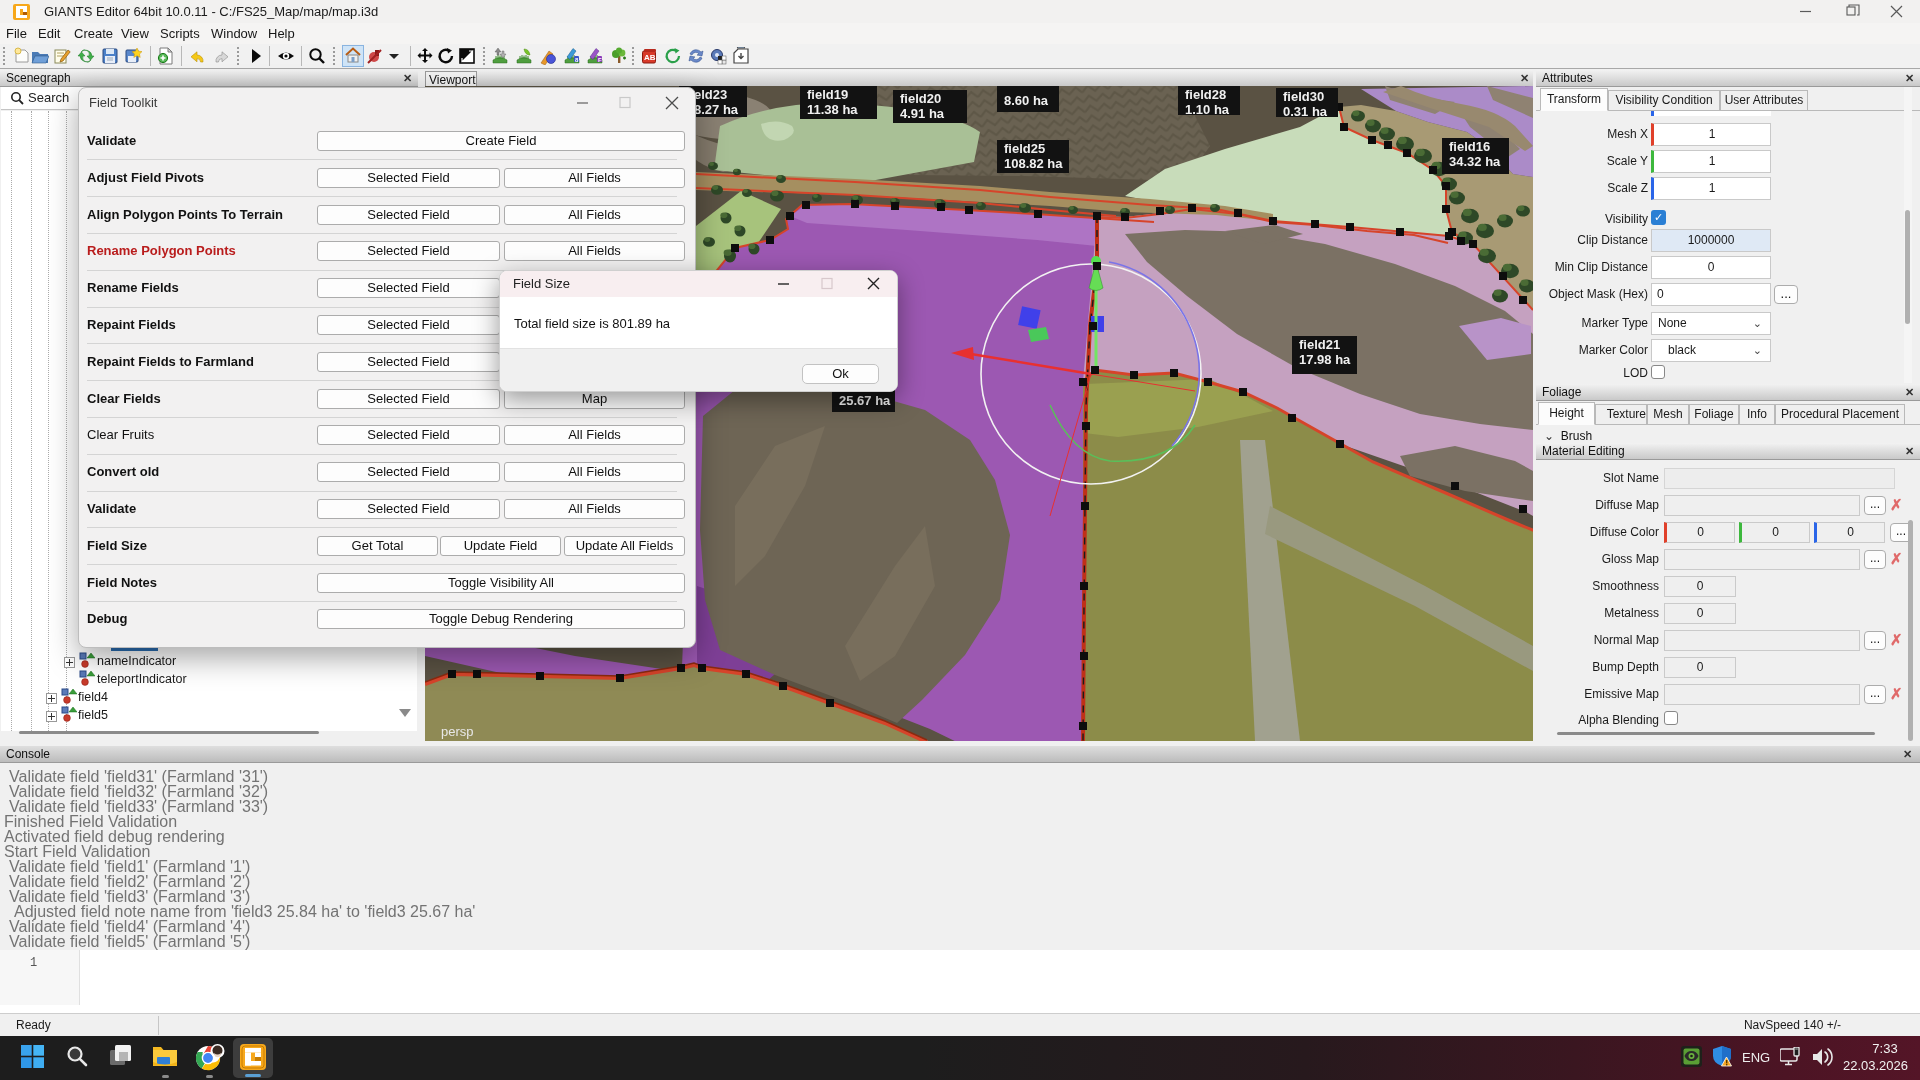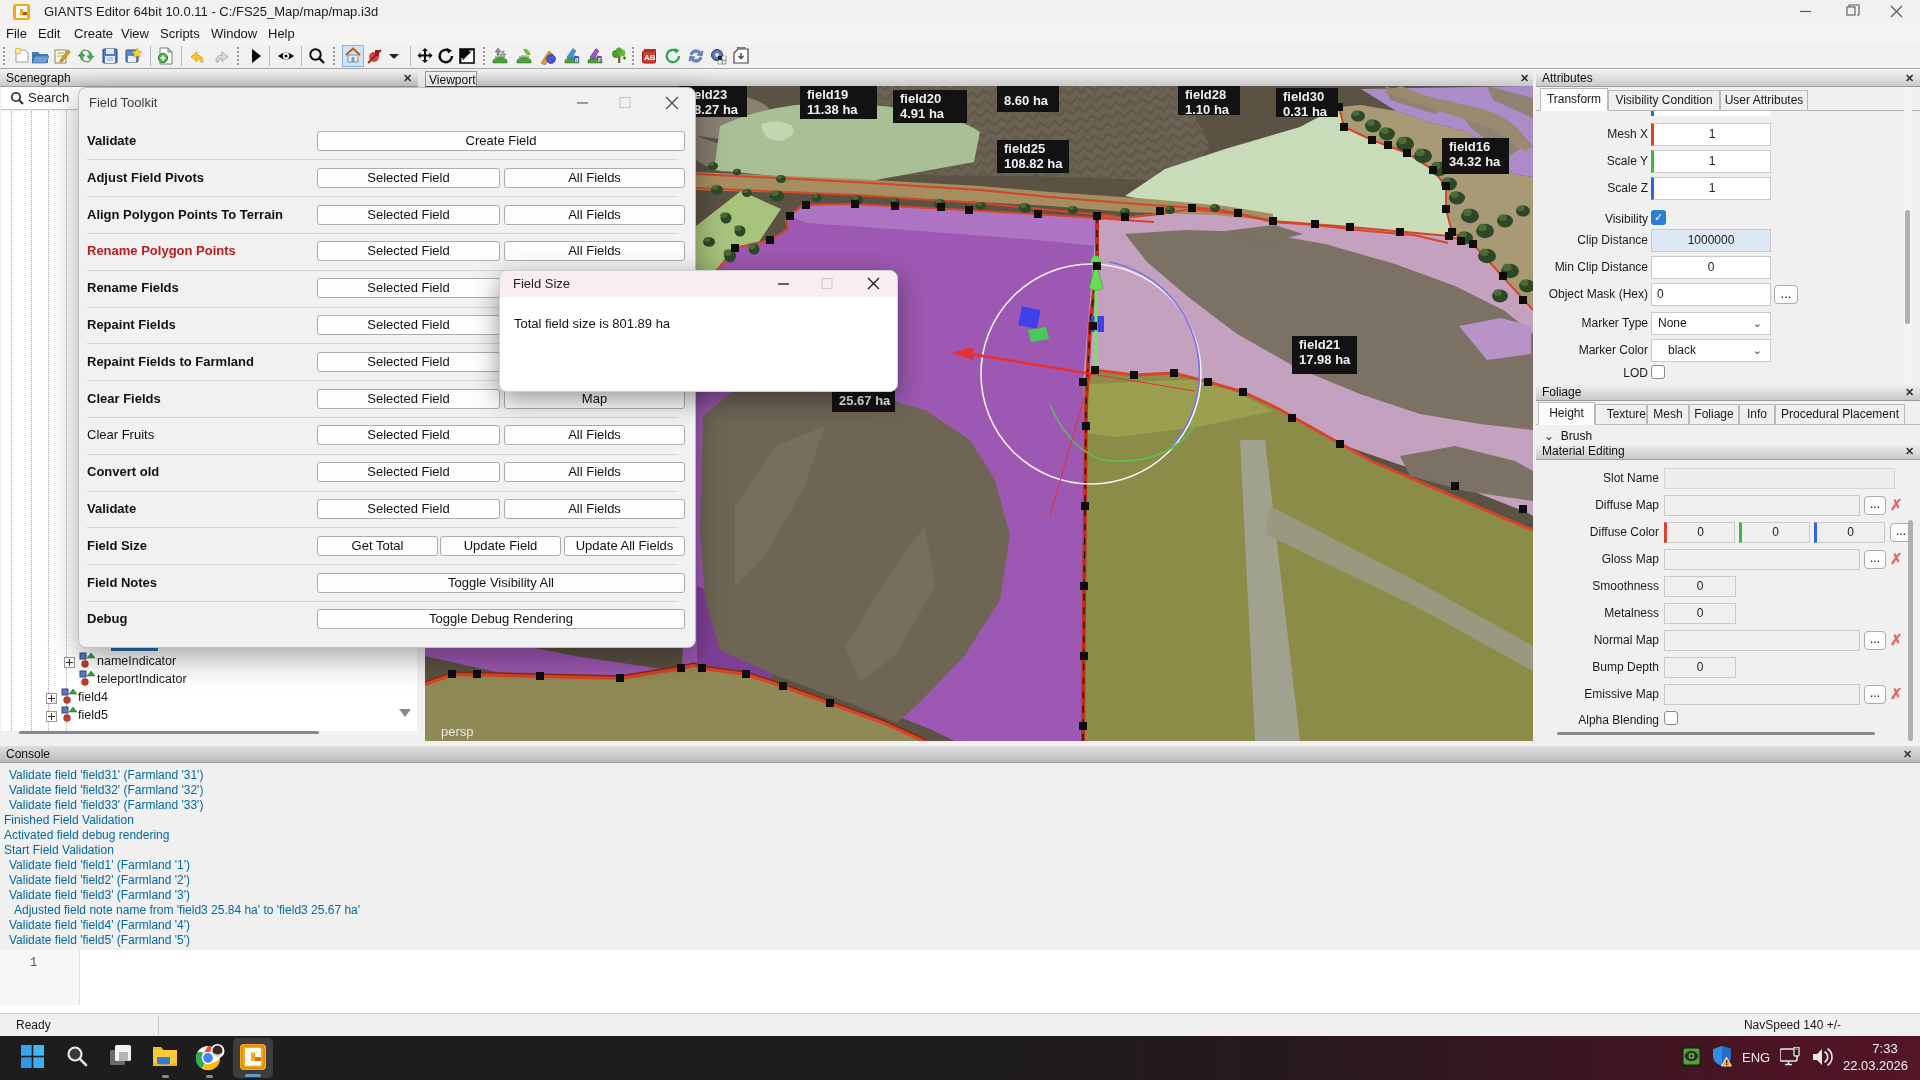--- a/index.html
+++ b/index.html
@@ -571,21 +571,21 @@
     <div class="btn" style="left:328px;top:225px;width:22px;height:19px;line-height:14px;border-radius:4px;font-size:12px">...</div>
     <div class="abs" style="left:354px;top:225px;font-size:15px;color:#e06a6a;font-weight:bold">✗</div>
     <div class="lbl" style="left:0;top:253px;width:123px">Alpha Blending</div>
     <div class="abs" style="left:128px;top:251px;width:14px;height:14px;background:#fff;border:1px solid #888;border-radius:3px"></div>
     <div class="abs" style="left:21px;top:272px;width:318px;height:3px;background:#8a8a8a;border-radius:2px"></div>
     <div class="abs" style="left:372px;top:60px;width:5px;height:221px;background:#b0b0b0;border-radius:3px"></div>
   </div>
 
 <div class="hdr" style="left:0;top:746px;width:1920px;background:linear-gradient(#dedede,#bcbcbc)">Console</div>
 <div class="hx" style="left:1903px;top:748px">✕</div>
-<div class="abs" style="left:0;top:763px;width:1920px;height:187px;background:#f0f0f0;font-size:12px;color:#0369a1" id="consolelog">
+<div class="abs" style="left:0;top:763px;width:1920px;height:187px;background:#f0f0f0;font-size:16px;color:#737373" id="consolelog">
     <div class="abs" style="left:9px;top:5px;white-space:pre">Validate field 'field31' (Farmland '31')</div>
     <div class="abs" style="left:9px;top:20px;white-space:pre">Validate field 'field32' (Farmland '32')</div>
     <div class="abs" style="left:9px;top:35px;white-space:pre">Validate field 'field33' (Farmland '33')</div>
     <div class="abs" style="left:4px;top:50px;white-space:pre">Finished Field Validation</div>
     <div class="abs" style="left:4px;top:65px;white-space:pre">Activated field debug rendering</div>
     <div class="abs" style="left:4px;top:80px;white-space:pre">Start Field Validation</div>
     <div class="abs" style="left:9px;top:95px;white-space:pre">Validate field 'field1' (Farmland '1')</div>
     <div class="abs" style="left:9px;top:110px;white-space:pre">Validate field 'field2' (Farmland '2')</div>
     <div class="abs" style="left:9px;top:125px;white-space:pre">Validate field 'field3' (Farmland '3')</div>
     <div class="abs" style="left:14px;top:140px;white-space:pre">Adjusted field note name from 'field3 25.84 ha' to 'field3 25.67 ha'</div>
@@ -743,13 +743,16 @@
 <div class="abs" style="left:499px;top:270px;width:399px;height:122px;background:#fff;border-radius:8px;box-shadow:0 8px 26px rgba(0,0,0,.4);overflow:hidden;border:1px solid #cfcfcf">
   <div class="abs" style="left:0;top:0;width:100%;height:26px;background:#f8eef0">
     <div class="abs" style="left:13px;top:5px;font-size:13px;color:#222">Field Size</div>
     <svg class="abs" style="left:278px;top:3px" width="120" height="20" viewBox="0 0 120 20">
       <line x1="0" y1="10" x2="11" y2="10" stroke="#333" stroke-width="1.3"></line>
       <rect x="44" y="4.5" width="10" height="10" fill="none" stroke="#d8c8cc" stroke-width="1.2"></rect>
       <path d="M90 4 l11 11 M101 4 L90 15" stroke="#222" stroke-width="1.4"></path>
     </svg>
   </div>
   <div class="abs" style="left:14px;top:45px;font-size:13px;color:#111">Total field size is 801.89 ha</div>
+  <div class="abs" style="left:0;top:77px;width:100%;height:45px;background:#f0f0f0;border-top:1px solid #e2e2e2">
+    <div class="btn" style="left:302px;top:15px;width:77px;border-radius:5px;border-color:#c2c2c2">Ok</div>
+  </div>
 </div>
 
 </body></html>

